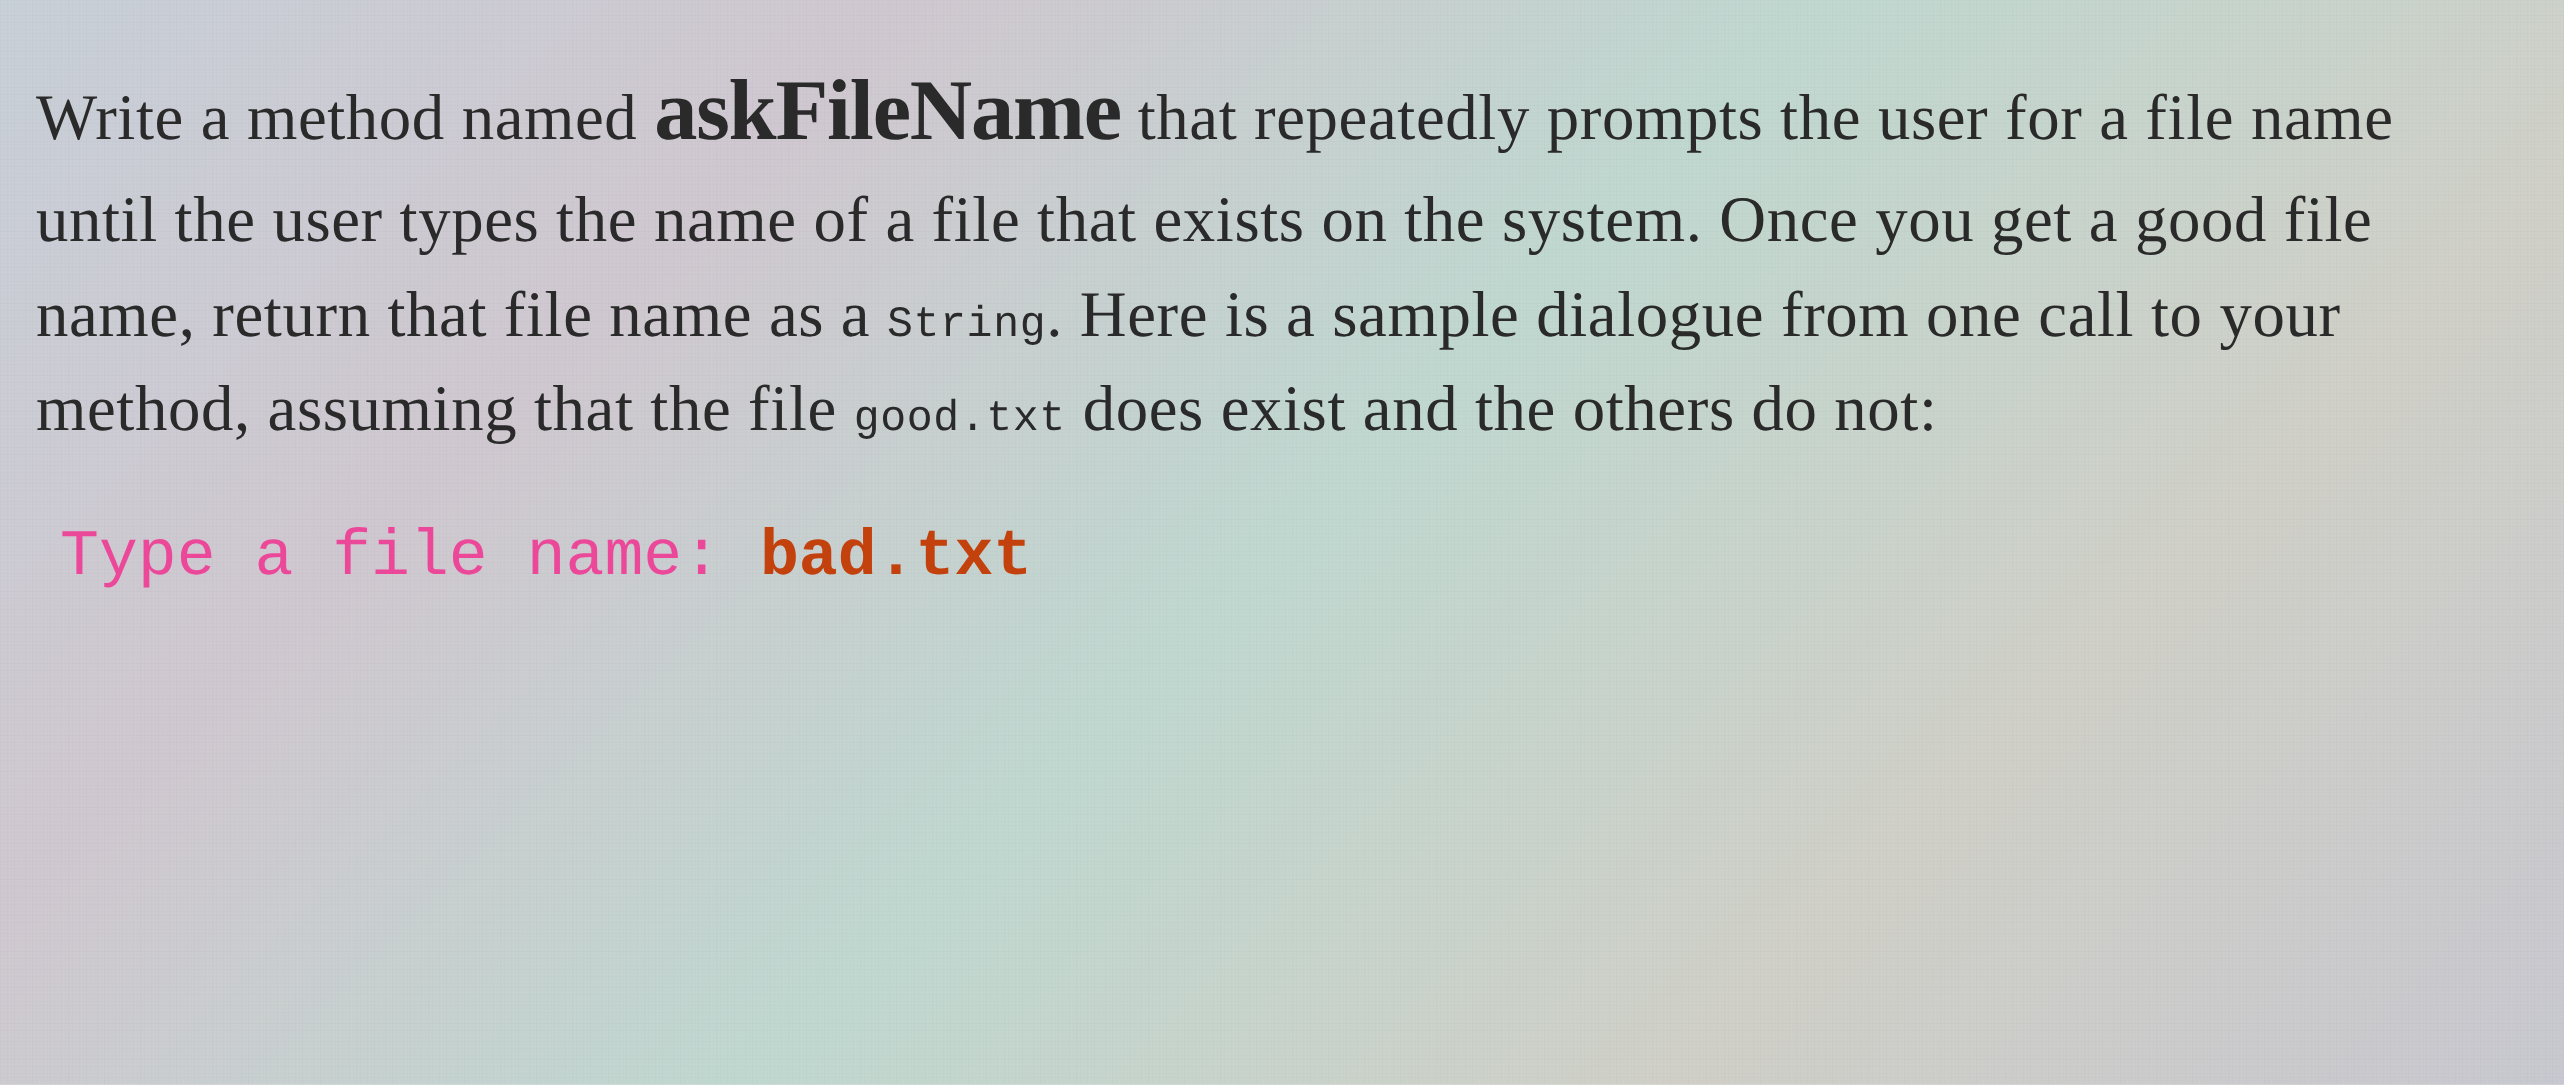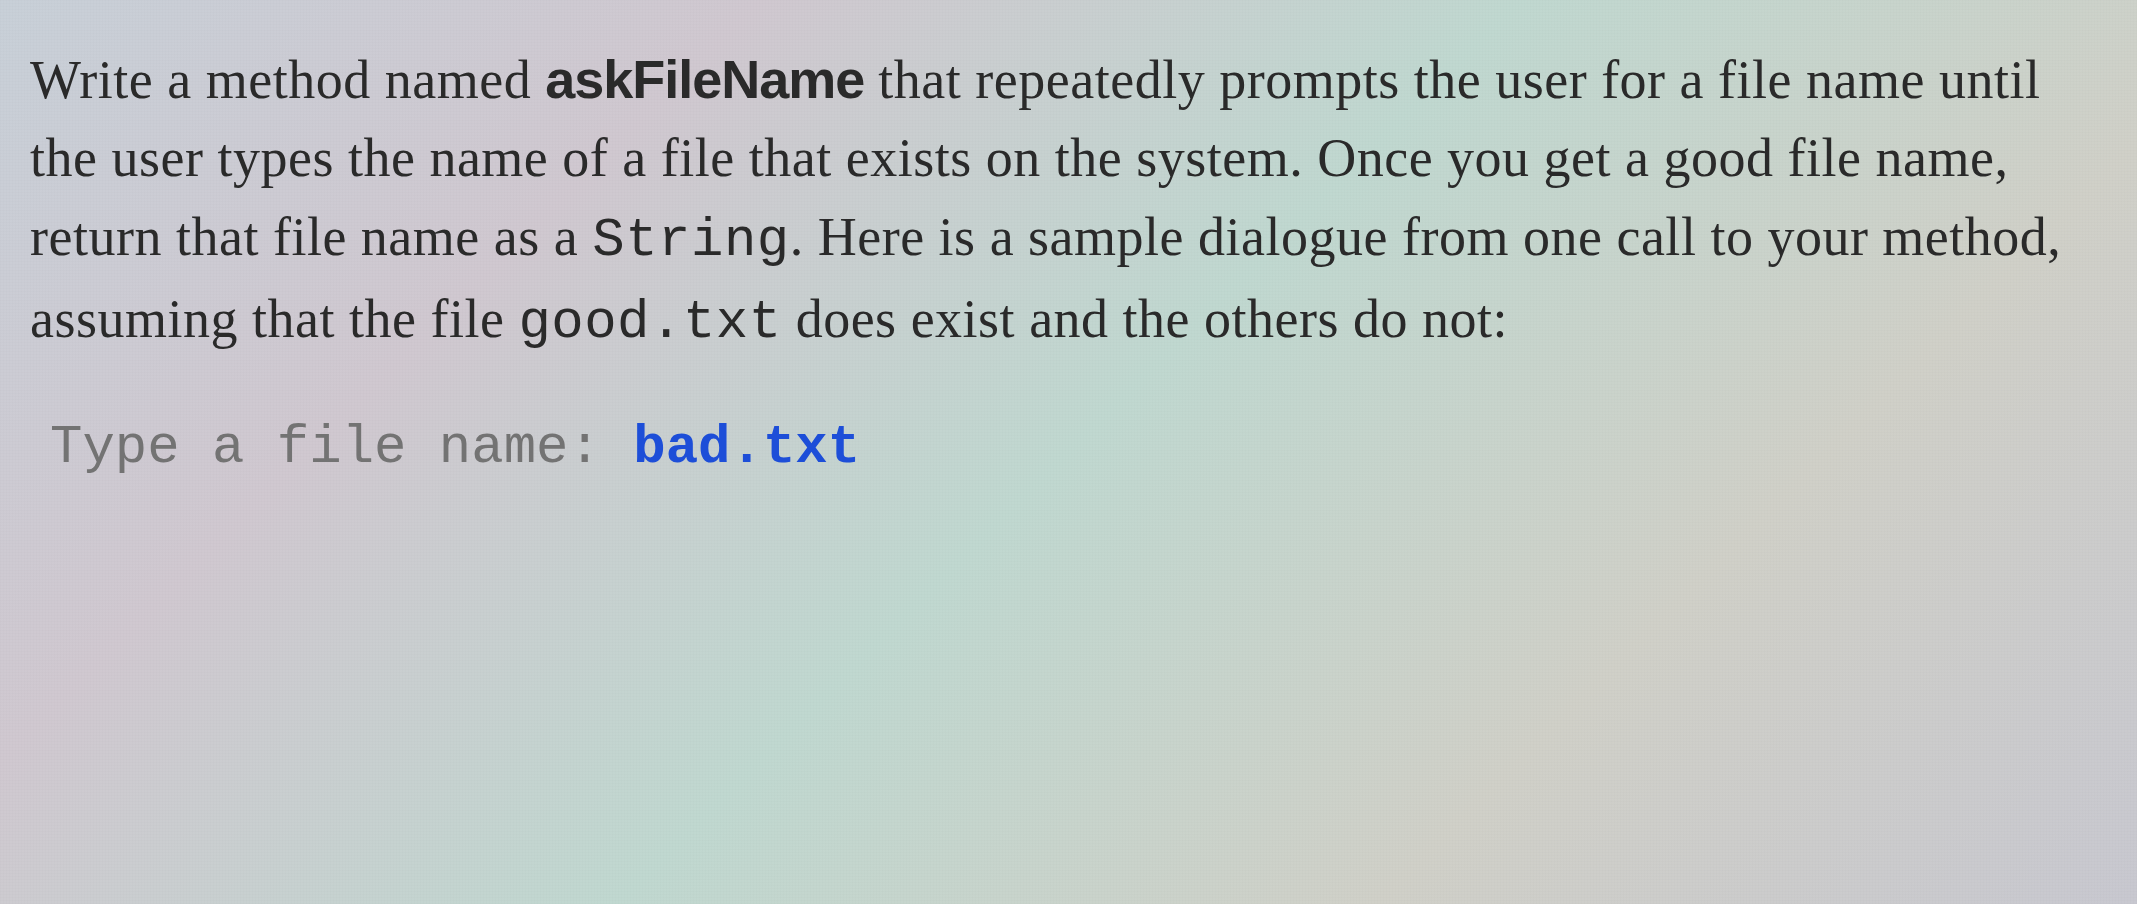--- a/index.html
+++ b/index.html
@@ -34,45 +34,45 @@
       z-index: 1;
     }
     .paragraph {
       font-size: 54px;
       line-height: 1.45;
       color: #2a2a2a;
       margin-bottom: 50px;
       letter-spacing: 0.5px;
     }
     .code-inline {
-      font-family: Liberation Sans, sans-serif;
+      font-family: Liberation Serif, serif;
       font-weight: bold;
-      font-size: 54px;
+      font-size: 72px;
       letter-spacing: -1px;
     }
     .code-inline-normal {
       font-family: 'Courier New', Courier, monospace;
-      font-size: 54px;
+      font-size: 36px;
     }
     .dialogue {
       font-family: 'Courier New', Courier, monospace;
       font-size: 54px;
       line-height: 1.35;
       color: #2a2a2a;
       padding-left: 20px;
       letter-spacing: 0px;
     }
     .dialogue-line {
       white-space: nowrap;
     }
     .prompt-text {
-      color: #737373;
+      color: #ec4899;
     }
     .user-input {
-      color: #1d4ed8;
+      color: #c2410c;
       font-weight: bold;
     }
   </style>
 </head>
 <body>
 
 <div class="content">
   <p class="paragraph">
     <span>Write a method named </span><span class="code-inline">askFileName</span><span> that repeatedly prompts the user for a file name until the user types the name of a file that exists on the system. Once you get a good file name, return that file name as a </span><span class="code-inline-normal">String</span><span>. Here is a sample dialogue from one call to your method, assuming that the file </span><span class="code-inline-normal">good.txt</span><span> does exist and the others do not:</span>
   </p>

